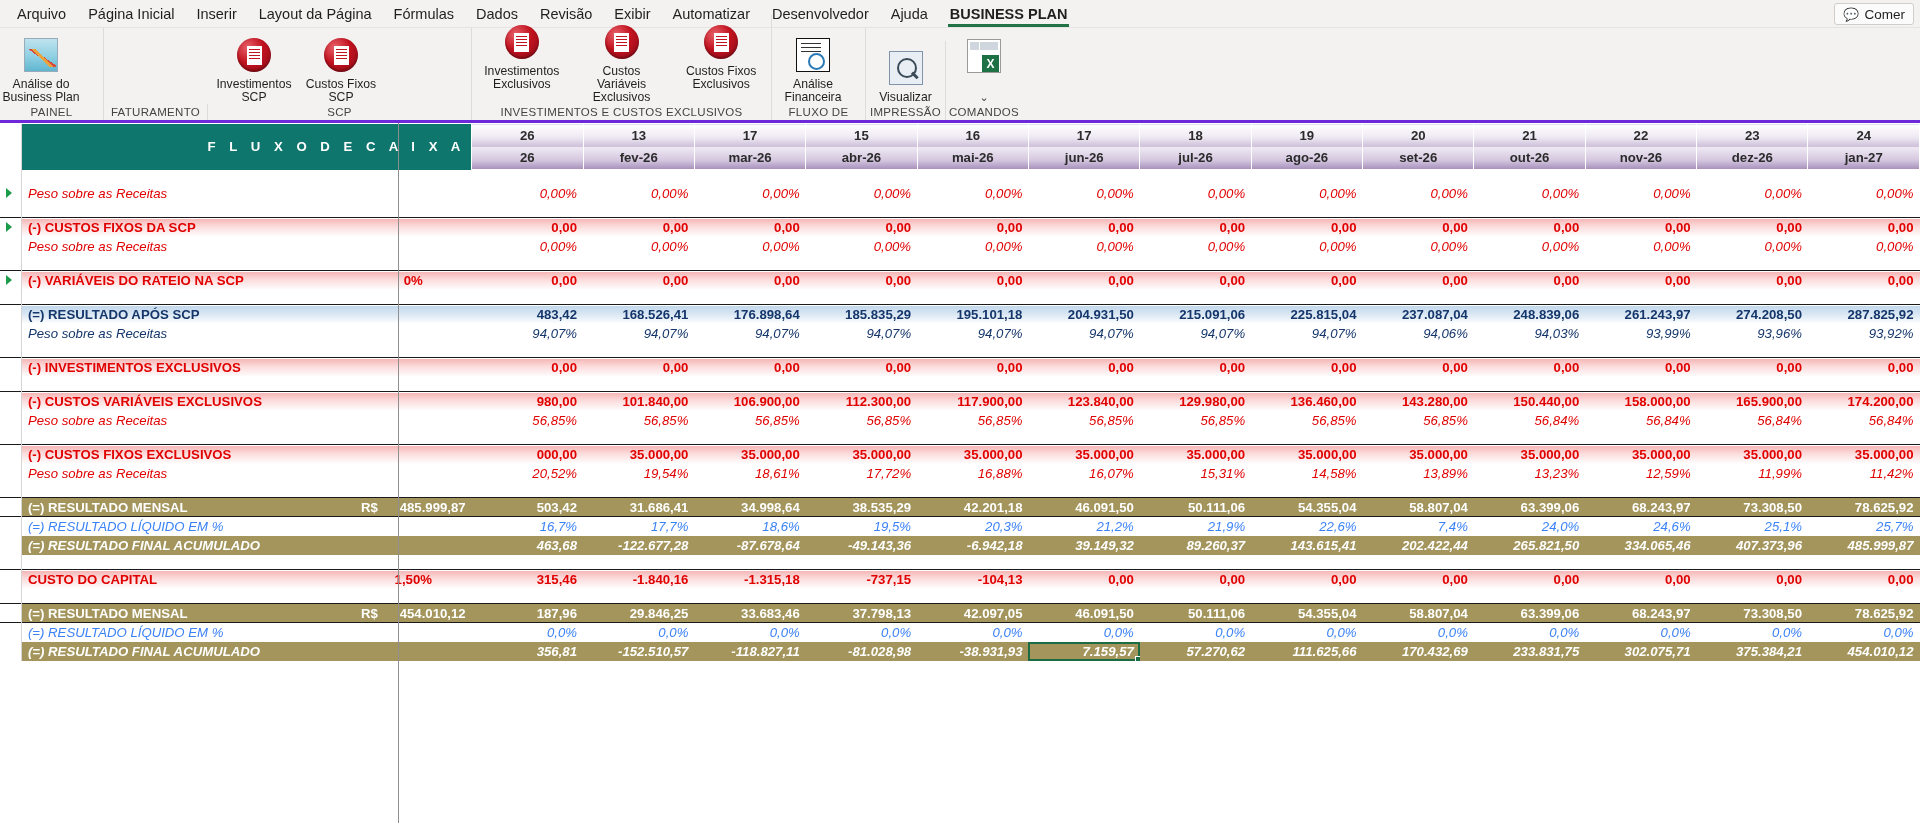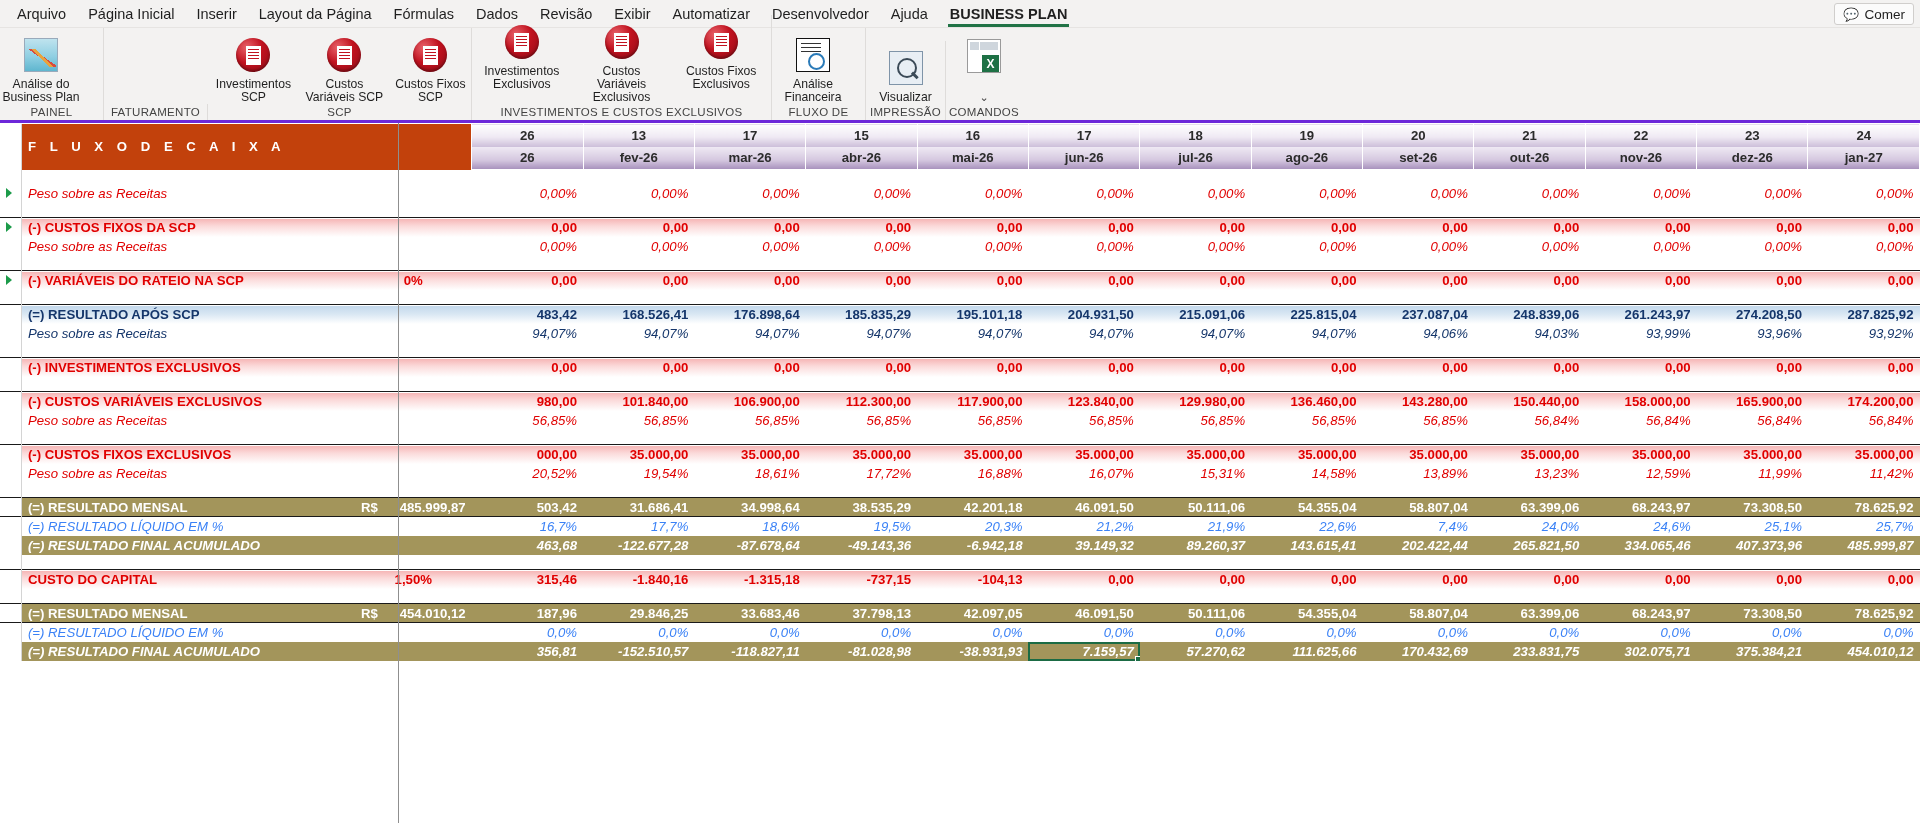--- a/index.html
+++ b/index.html
@@ -232,26 +232,26 @@
   }
   col.gut   { width: 18px; }
   col.lbl   { width: 280px; }
   col.pct   { width: 98px; }
   col.mcol  { width: 93.5px; }
 
   td.gut { background:#ffffff; border-right:1px solid #d4d4d4; }
 
   
   .titlecell {
-    background:#c2410c;
+    background:#0f766e;
     color:#ffffff;
     font-weight:bold;
     font-size:17px;
     letter-spacing:5px;
-    text-align:left;
+    text-align:right;
     height:46px !important;
   }
   .mhead-num {
     background: linear-gradient(#ffffff 0%, #efe9f3 55%, #cbbcd8 100%);
     color:#2b2b2b;
     text-align:center;
     font-weight:bold;
     font-size:13.5px;
     border:1px solid #ffffff;
     border-bottom:none;
@@ -372,28 +372,20 @@
 
   <div class="rgroup" style="width:264px;">
     <div class="rgroup-items">
       <div class="rbtn wide">
         <span class="ico">
             <span class="redcirc">
               <span class="paper"></span>
             </span>
           </span>
         <span class="cap">Investimentos SCP</span>
-      </div>
-      <div class="rbtn wide">
-        <span class="ico">
-            <span class="redcirc">
-              <span class="paper"></span>
-            </span>
-          </span>
-        <span class="cap">Custos Variáveis SCP</span>
       </div>
       <div class="rbtn">
         <span class="ico">
             <span class="redcirc">
               <span class="paper"></span>
             </span>
           </span>
         <span class="cap">Custos Fixos SCP</span>
       </div>
     </div>

